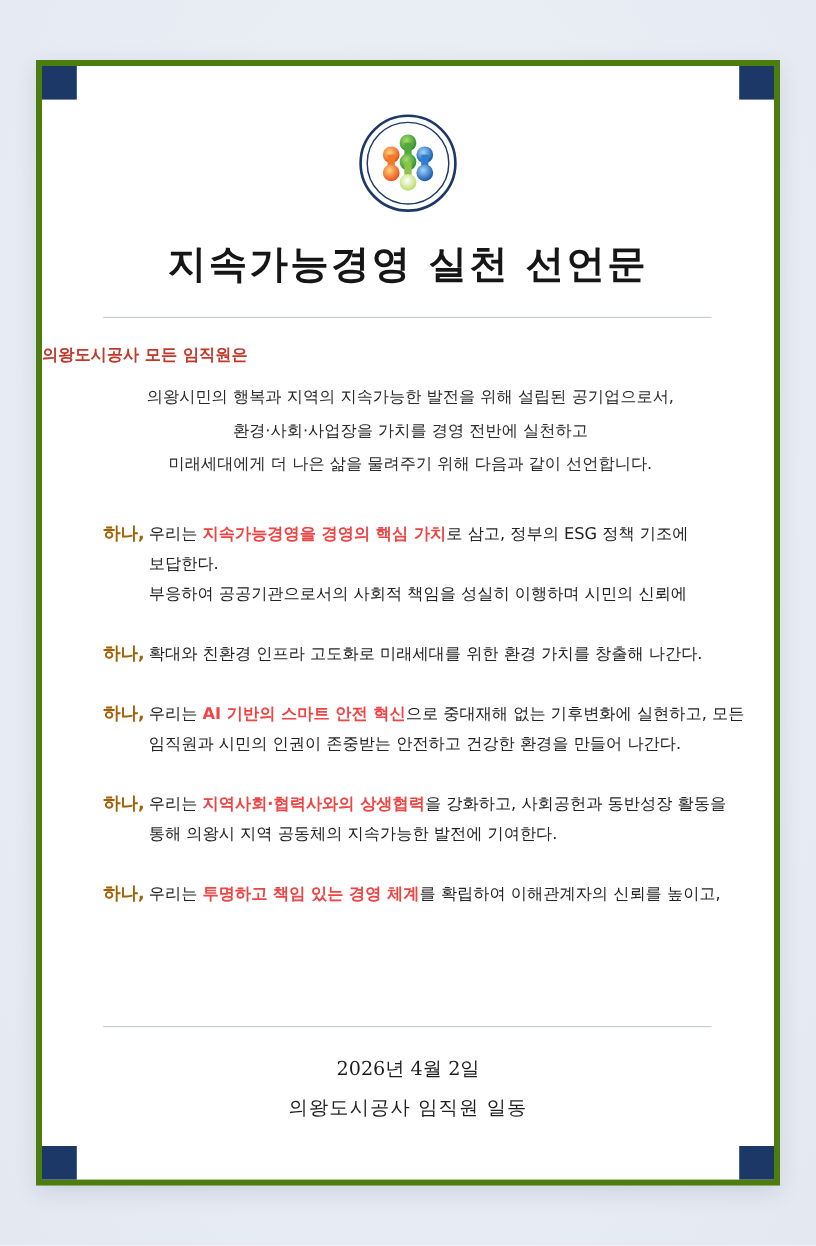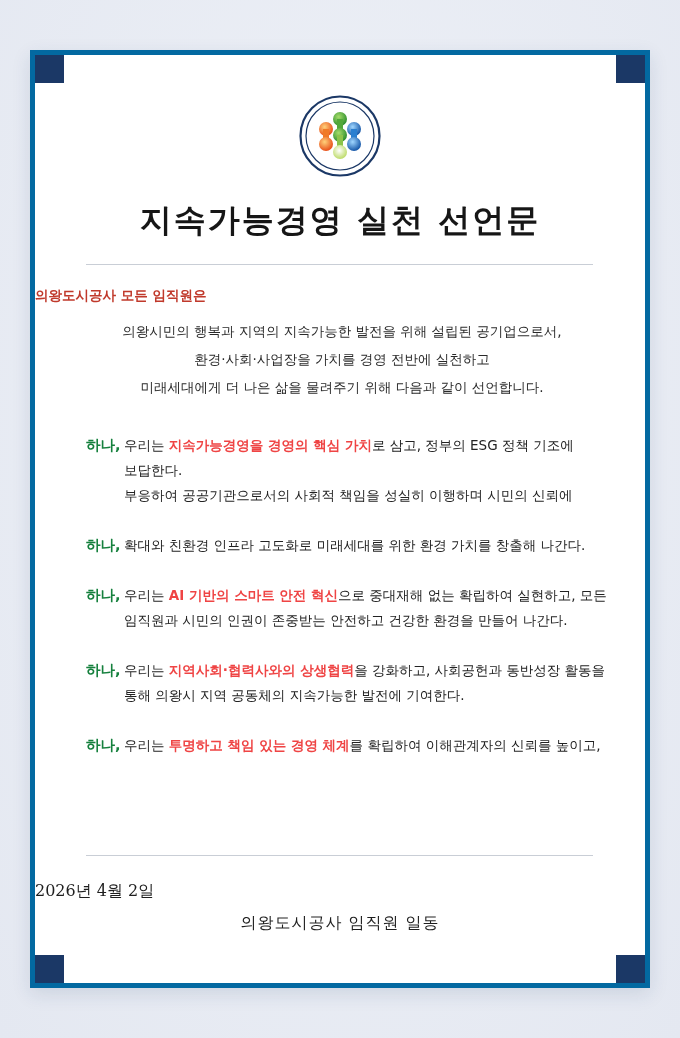--- a/index.html
+++ b/index.html
@@ -5,21 +5,21 @@
   html, body { margin:0; padding:0; }
   body {
     width:680px; height:1038px; overflow:hidden;
     background: radial-gradient(ellipse at 50% 40%, #eef1f7 0%, #e4e8f1 100%);
     font-family: "DejaVu Sans", "Liberation Sans", sans-serif;
     position:relative;
   }
   .frame {
     position:absolute; left:30px; top:50px; width:610px; height:928px;
     background:#ffffff;
-    border:5px solid #0369a1;
+    border:5px solid #4d7c0f;
     box-shadow: 0 6px 18px rgba(27,56,102,0.12);
   }
   .corner { position:absolute; width:29px; height:28px; background:#1b3866; }
   .corner.tl { left:0; top:0; }
   .corner.tr { right:0; top:0; }
   .corner.bl { left:0; bottom:0; }
   .corner.br { right:0; bottom:0; }
 
   .logo {
     position:absolute; left:264px; top:40px; width:82px; height:82px;
@@ -41,29 +41,29 @@
   }
   .intro-body {
     position:absolute; left:4px; right:0; top:262px; text-align:center;
     color:#2a2a2a; font-size:13.5px; line-height:28px;
   }
   .intro-body div { white-space:nowrap; }
 
   .pledges { position:absolute; left:51px; top:378px; width:520px; }
   .pledge { display:flex; align-items:flex-start; margin-bottom:25px; }
   .pledge .mark {
-    color:#15803d; font-weight:bold; font-size:14.5px; width:38px; flex:0 0 38px;
+    color:#a16207; font-weight:bold; font-size:14.5px; width:38px; flex:0 0 38px;
     line-height:25px;
   }
   .pledge .text { color:#222; font-size:13.5px; line-height:25px; flex:1; }
   .pledge .text div { white-space:nowrap; }
   .pledge .text b { font-weight:bold; color:#ef4444; }
 
   .date {
-    position:absolute; left:0; right:0; top:826px; text-align:left;
+    position:absolute; left:0; right:0; top:826px; text-align:center;
     font-family: "DejaVu Serif", "Liberation Serif", serif;
     font-size:16px; color:#1e1e1e;
   }
   .sign {
     position:absolute; left:0; right:0; top:858px; text-align:center;
     font-family: "DejaVu Serif", "Liberation Serif", serif;
     font-size:16px; color:#1e1e1e; letter-spacing:1px;
   }
 </style>
 </head>
@@ -133,21 +133,21 @@
     </div>
     <div class="pledge">
       <span class="mark">하나,</span>
       <div class="text">
         <div>확대와 친환경 인프라 고도화로 미래세대를 위한 환경 가치를 창출해 나간다.</div>
       </div>
     </div>
     <div class="pledge">
       <span class="mark">하나,</span>
       <div class="text">
-        <div><span>우리는 </span><b>AI 기반의 스마트 안전 혁신</b><span>으로 중대재해 없는 확립하여 실현하고, 모든</span></div>
+        <div><span>우리는 </span><b>AI 기반의 스마트 안전 혁신</b><span>으로 중대재해 없는 기후변화에 실현하고, 모든</span></div>
         <div>임직원과 시민의 인권이 존중받는 안전하고 건강한 환경을 만들어 나간다.</div>
       </div>
     </div>
     <div class="pledge">
       <span class="mark">하나,</span>
       <div class="text">
         <div><span>우리는 </span><b>지역사회·협력사와의 상생협력</b><span>을 강화하고, 사회공헌과 동반성장 활동을</span></div>
         <div>통해 의왕시 지역 공동체의 지속가능한 발전에 기여한다.</div>
       </div>
     </div>

